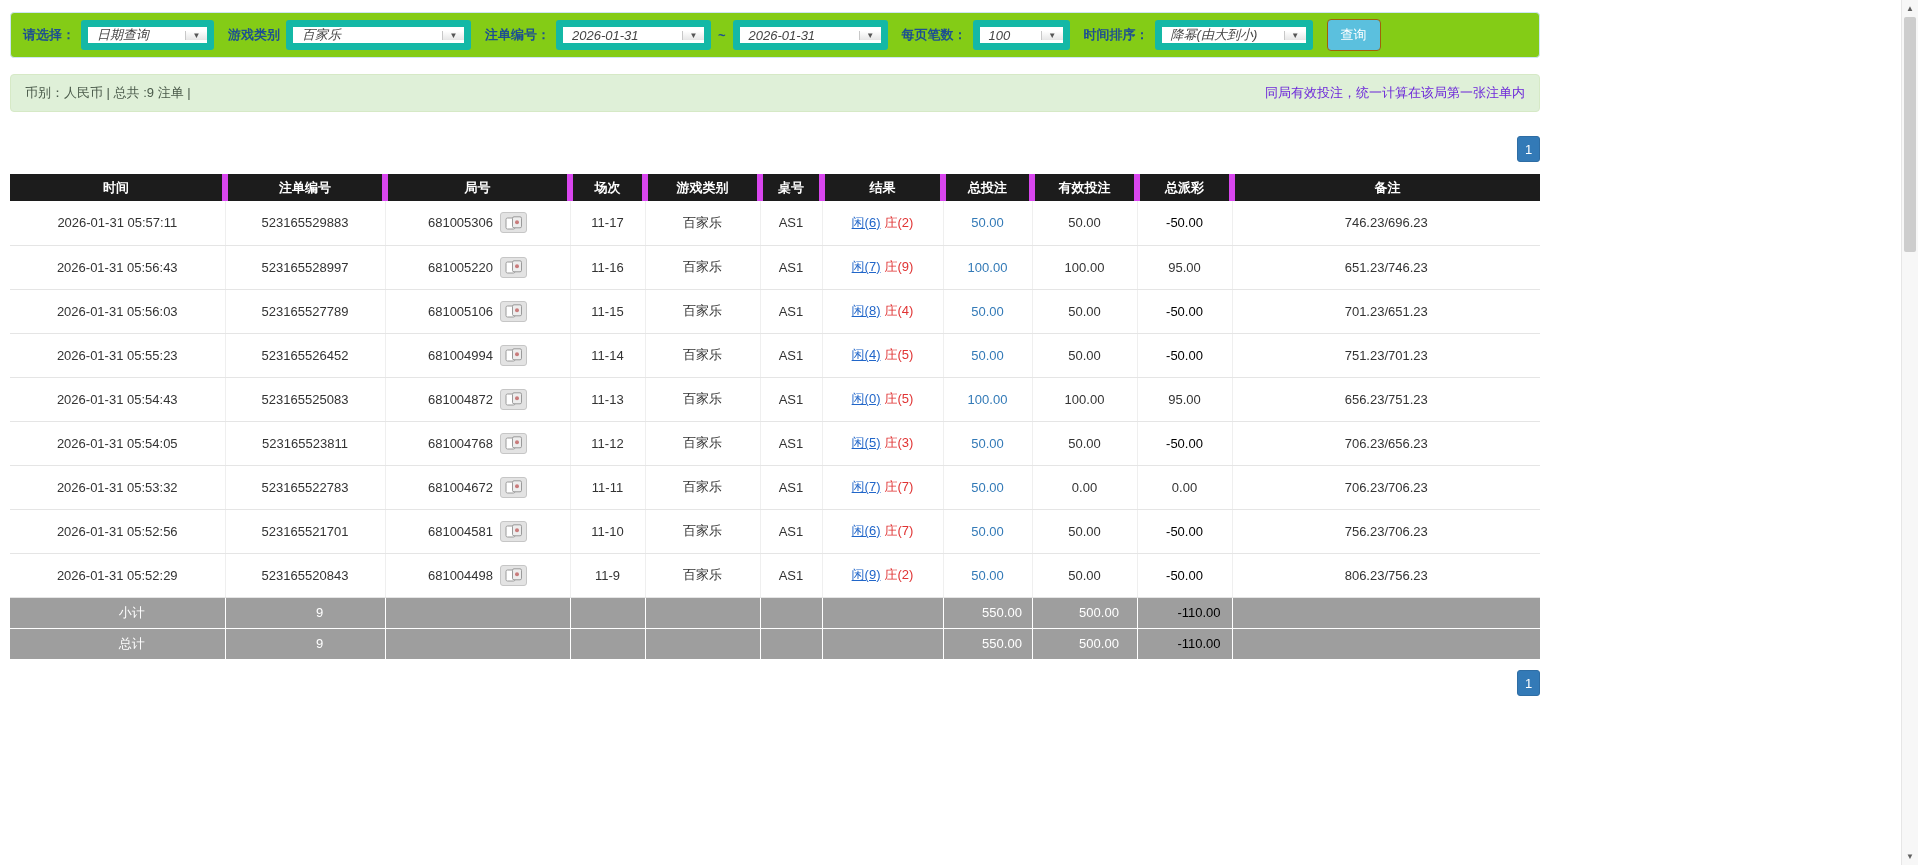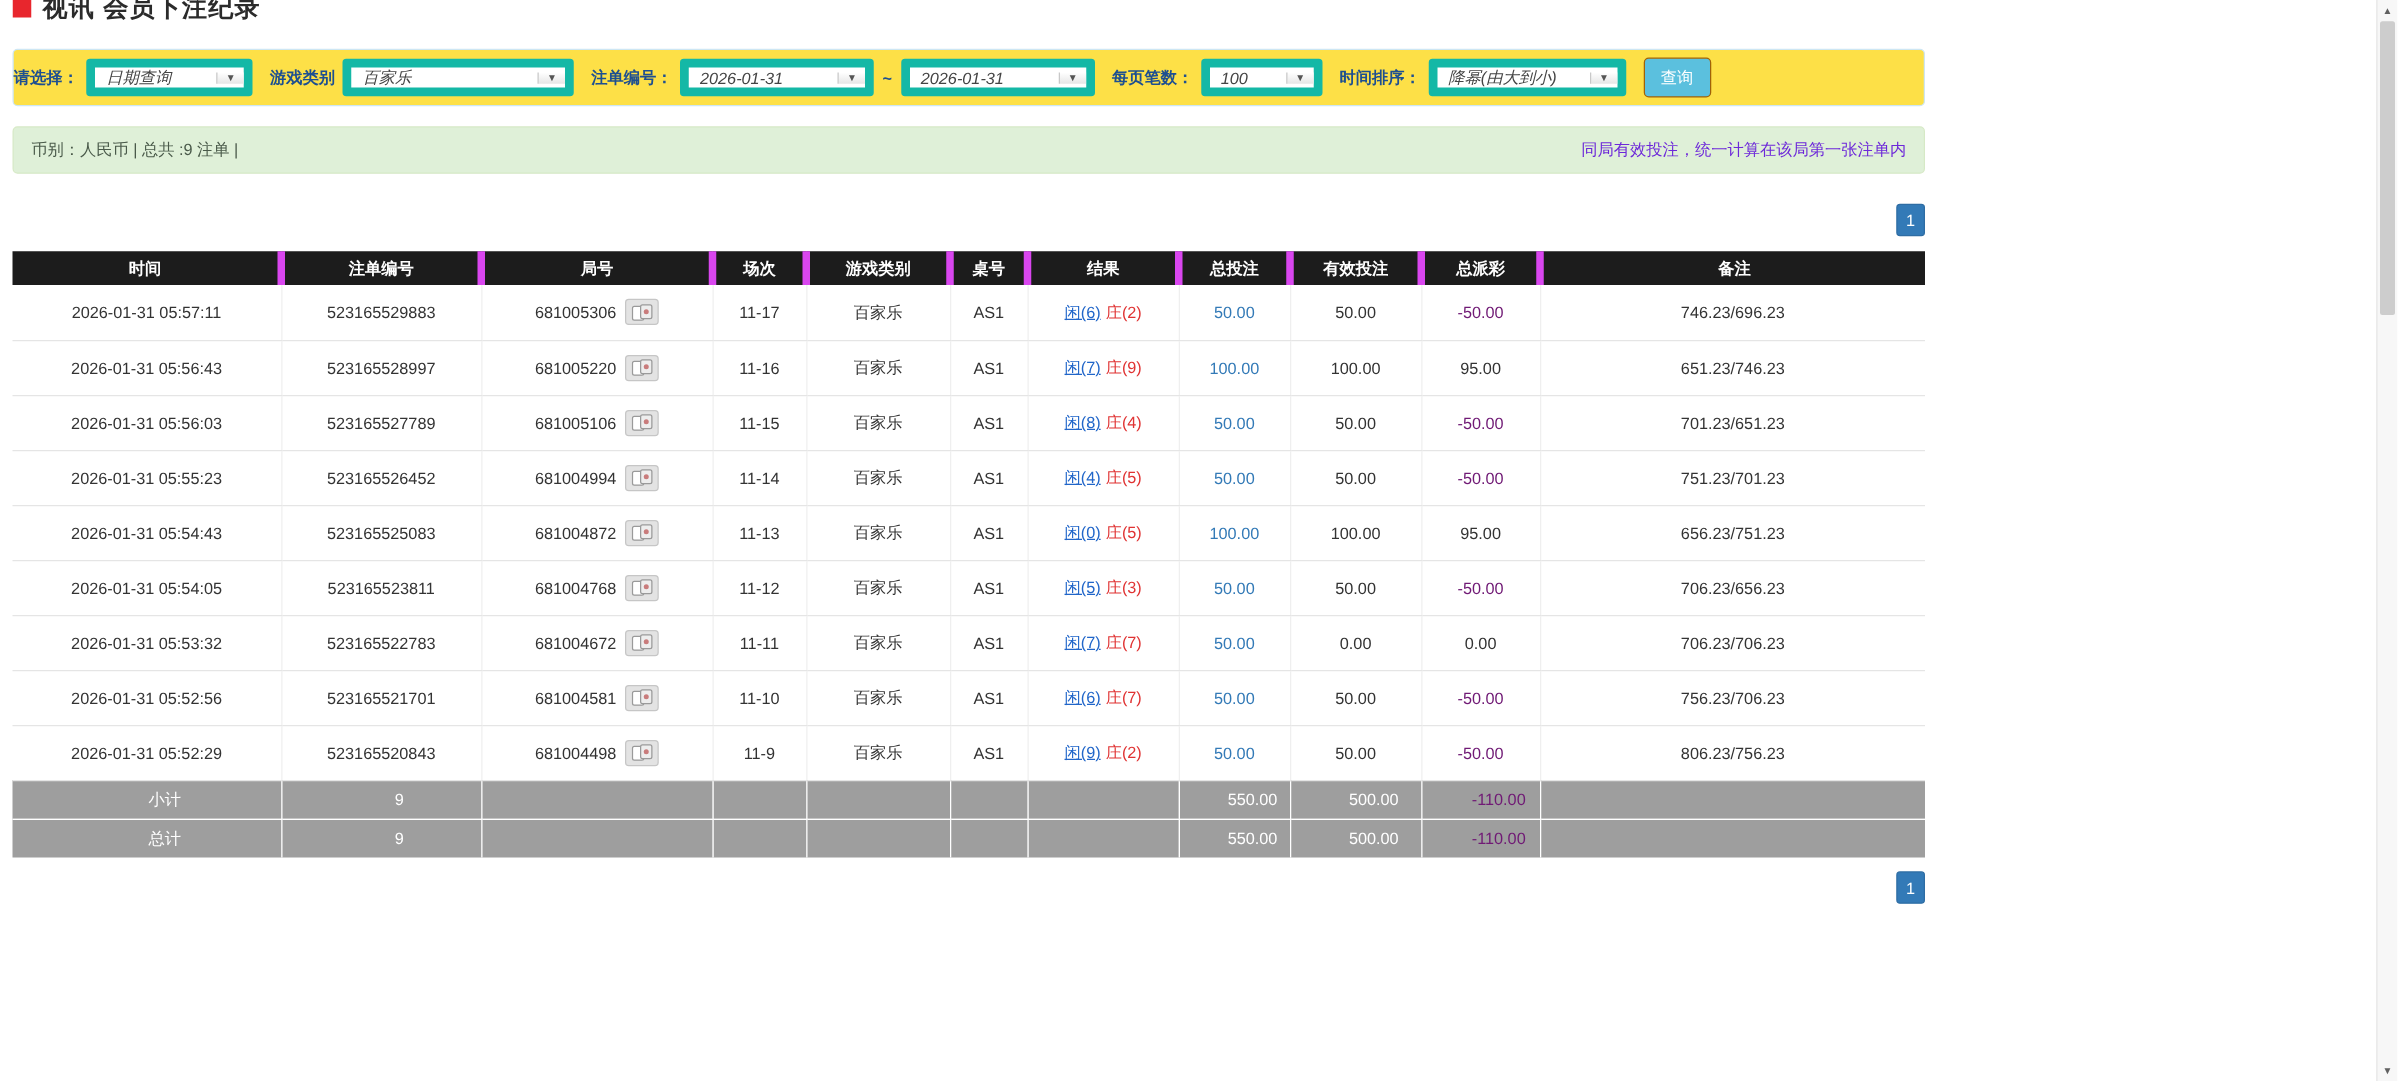--- a/index.html
+++ b/index.html
@@ -14,22 +14,22 @@
 
   
   .page-header { height: 27px; overflow: hidden; }
   .page-header-inner { display: flex; align-items: center; gap: 9px; height: 44px; margin-top: -16px; }
   .title-marker { width: 15px; height: 15px; background: #e8262d; flex: 0 0 auto; }
   .page-title { font-size: 20px; font-weight: bold; color: #2b2b2b; letter-spacing: 1px; }
 
   
   .filter-bar {
     margin-top: 12px;
-    background: #fde047; border: 1px solid #cde6f3; border-radius: 4px;
-    padding: 7px 0;
+    background: #84cc16; border: 1px solid #cde6f3; border-radius: 4px;
+    padding: 7px 12px;
     display: flex; align-items: center;
     height: 46px;
   }
   .f-label { color: #1d4f91; font-weight: bold; font-size: 13px; margin: 0 6px 0 14px; white-space: nowrap; }
   .f-label.first { margin-left: 0; }
   .combo {
     display: inline-flex; align-items: center;
     background: #fff; border: 7px solid #14b8a6; border-radius: 3px;
     height: 30px; overflow: hidden; cursor: pointer; font-style: italic;
   }
@@ -86,21 +86,21 @@
   table.records th:last-child { border-right: none; }
   table.records tbody td {
     background: #fff; color: #333; height: 44px; text-align: center;
     border-bottom: 1px solid #e5e5e5; border-right: 1px solid #efefef;
     overflow: hidden; white-space: nowrap;
   }
   table.records tbody td:last-child { border-right: none; }
   .res-player { color: #2166c9; margin-right: 4px; text-decoration: underline; }
   .res-banker { color: #e03333; }
   .link-blue { color: #337ab7; cursor: pointer; }
-  td.payout.neg, tfoot td.neg { color: #701a75; }
+  td.payout.neg, tfoot td.neg { color: #000000; }
   .icon-btn {
     display: inline-flex; align-items: center; justify-content: center;
     width: 27px; height: 21px; margin-left: 7px; vertical-align: middle;
     background: #e3e3e3; border: 1px solid #c6c6c6; border-radius: 3px; cursor: pointer;
   }
   .round-num { vertical-align: middle; }
   tfoot td {
     background: #9e9e9e; color: #fff; height: 31px; text-align: center;
     border-right: 1px solid #ffffff; border-bottom: 1px solid #ffffff;
     white-space: nowrap;
@@ -124,26 +124,20 @@
   .sb-thumb {
     position: absolute; left: 2px; right: 2px; top: 17px; height: 235px;
     background: #cdcdcd; border-radius: 2px; cursor: pointer;
   }
 </style>
 </head>
 <body>
 
 <div class="content">
 
-  <div class="page-header">
-    <div class="page-header-inner">
-      <span class="title-marker"></span>
-      <span class="page-title">视讯 会员下注纪录</span>
-    </div>
-  </div>
 
   <div class="filter-bar">
     <span class="f-label first">请选择：</span>
     <div class="combo w-mode">
       <span class="combo-value">日期查询</span>
       <span class="combo-btn">▼</span>
     </div>
 
     <span class="f-label">游戏类别</span>
     <div class="combo w-game">

